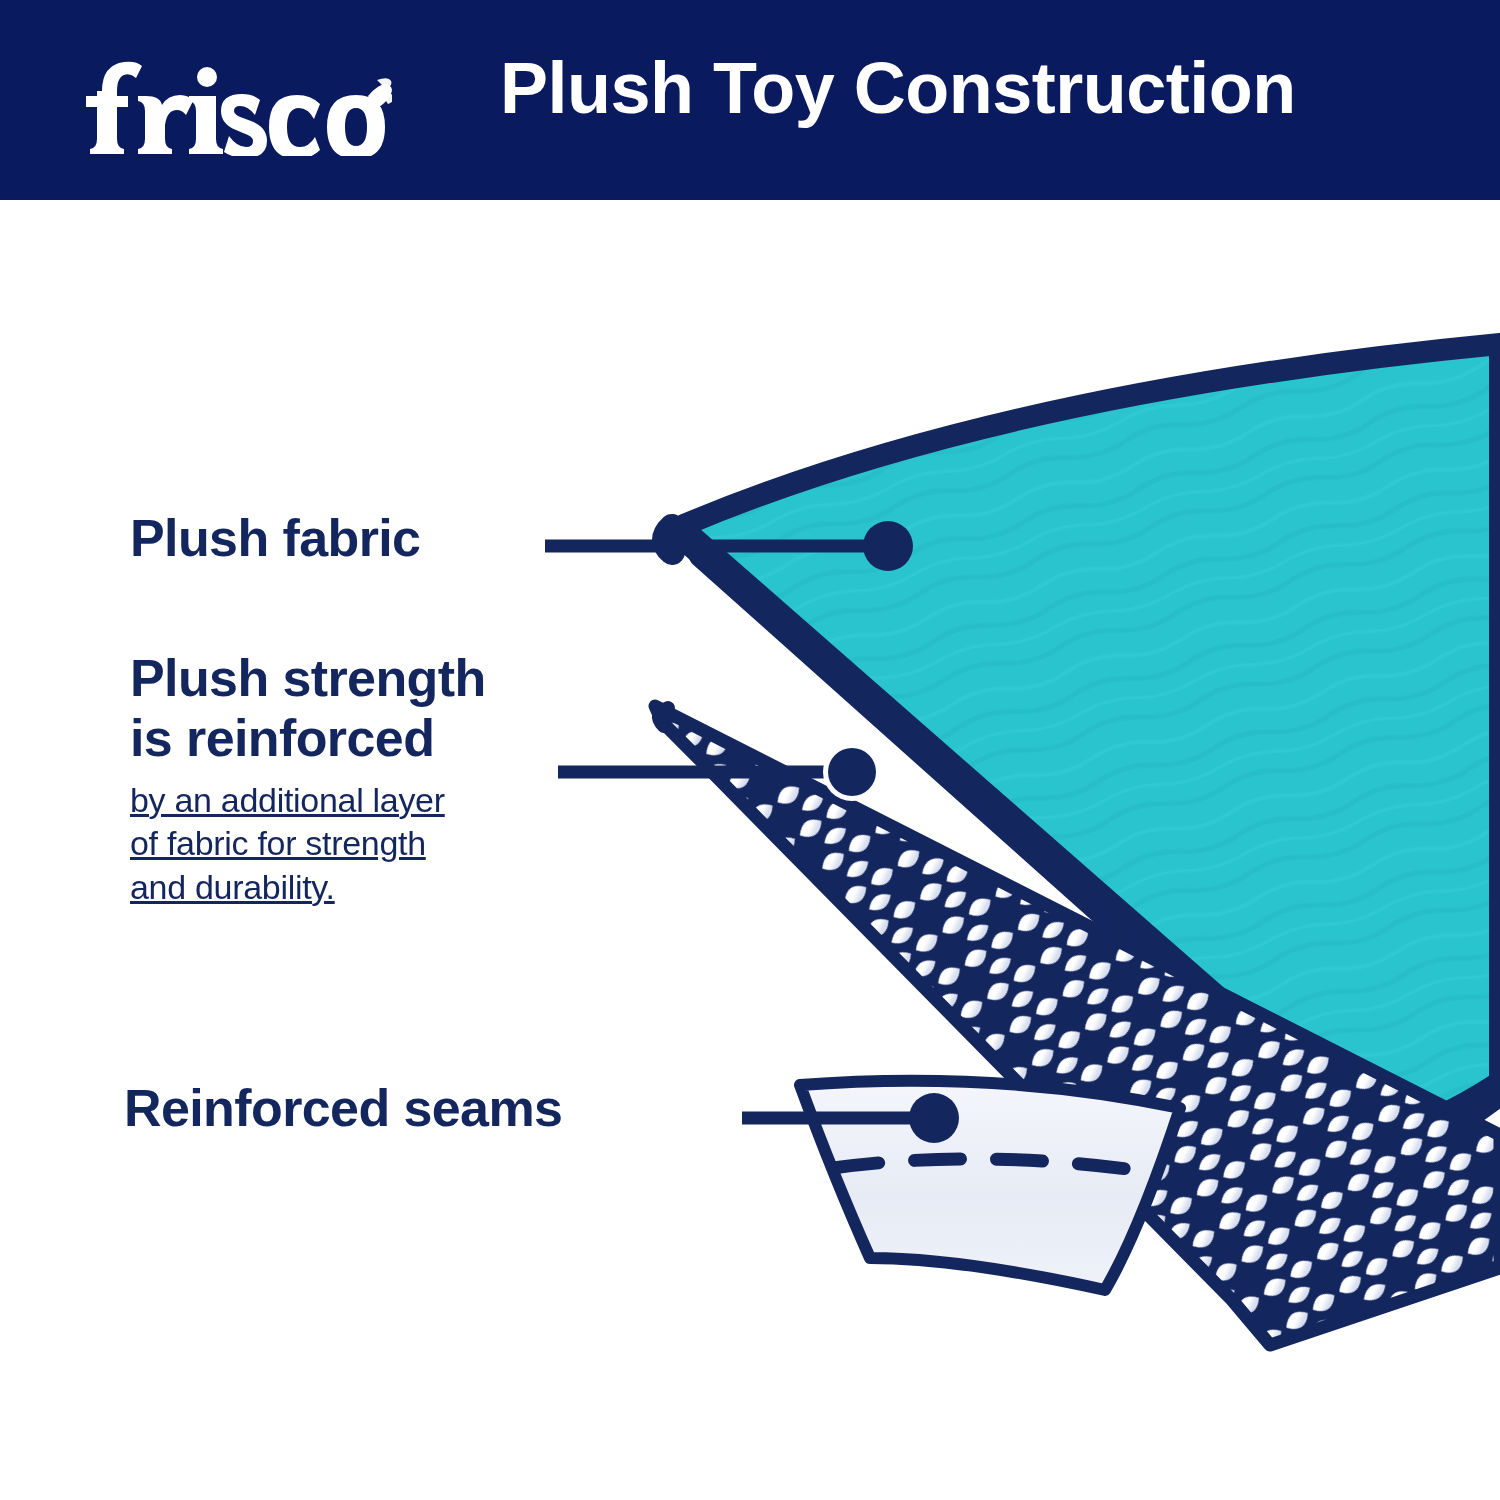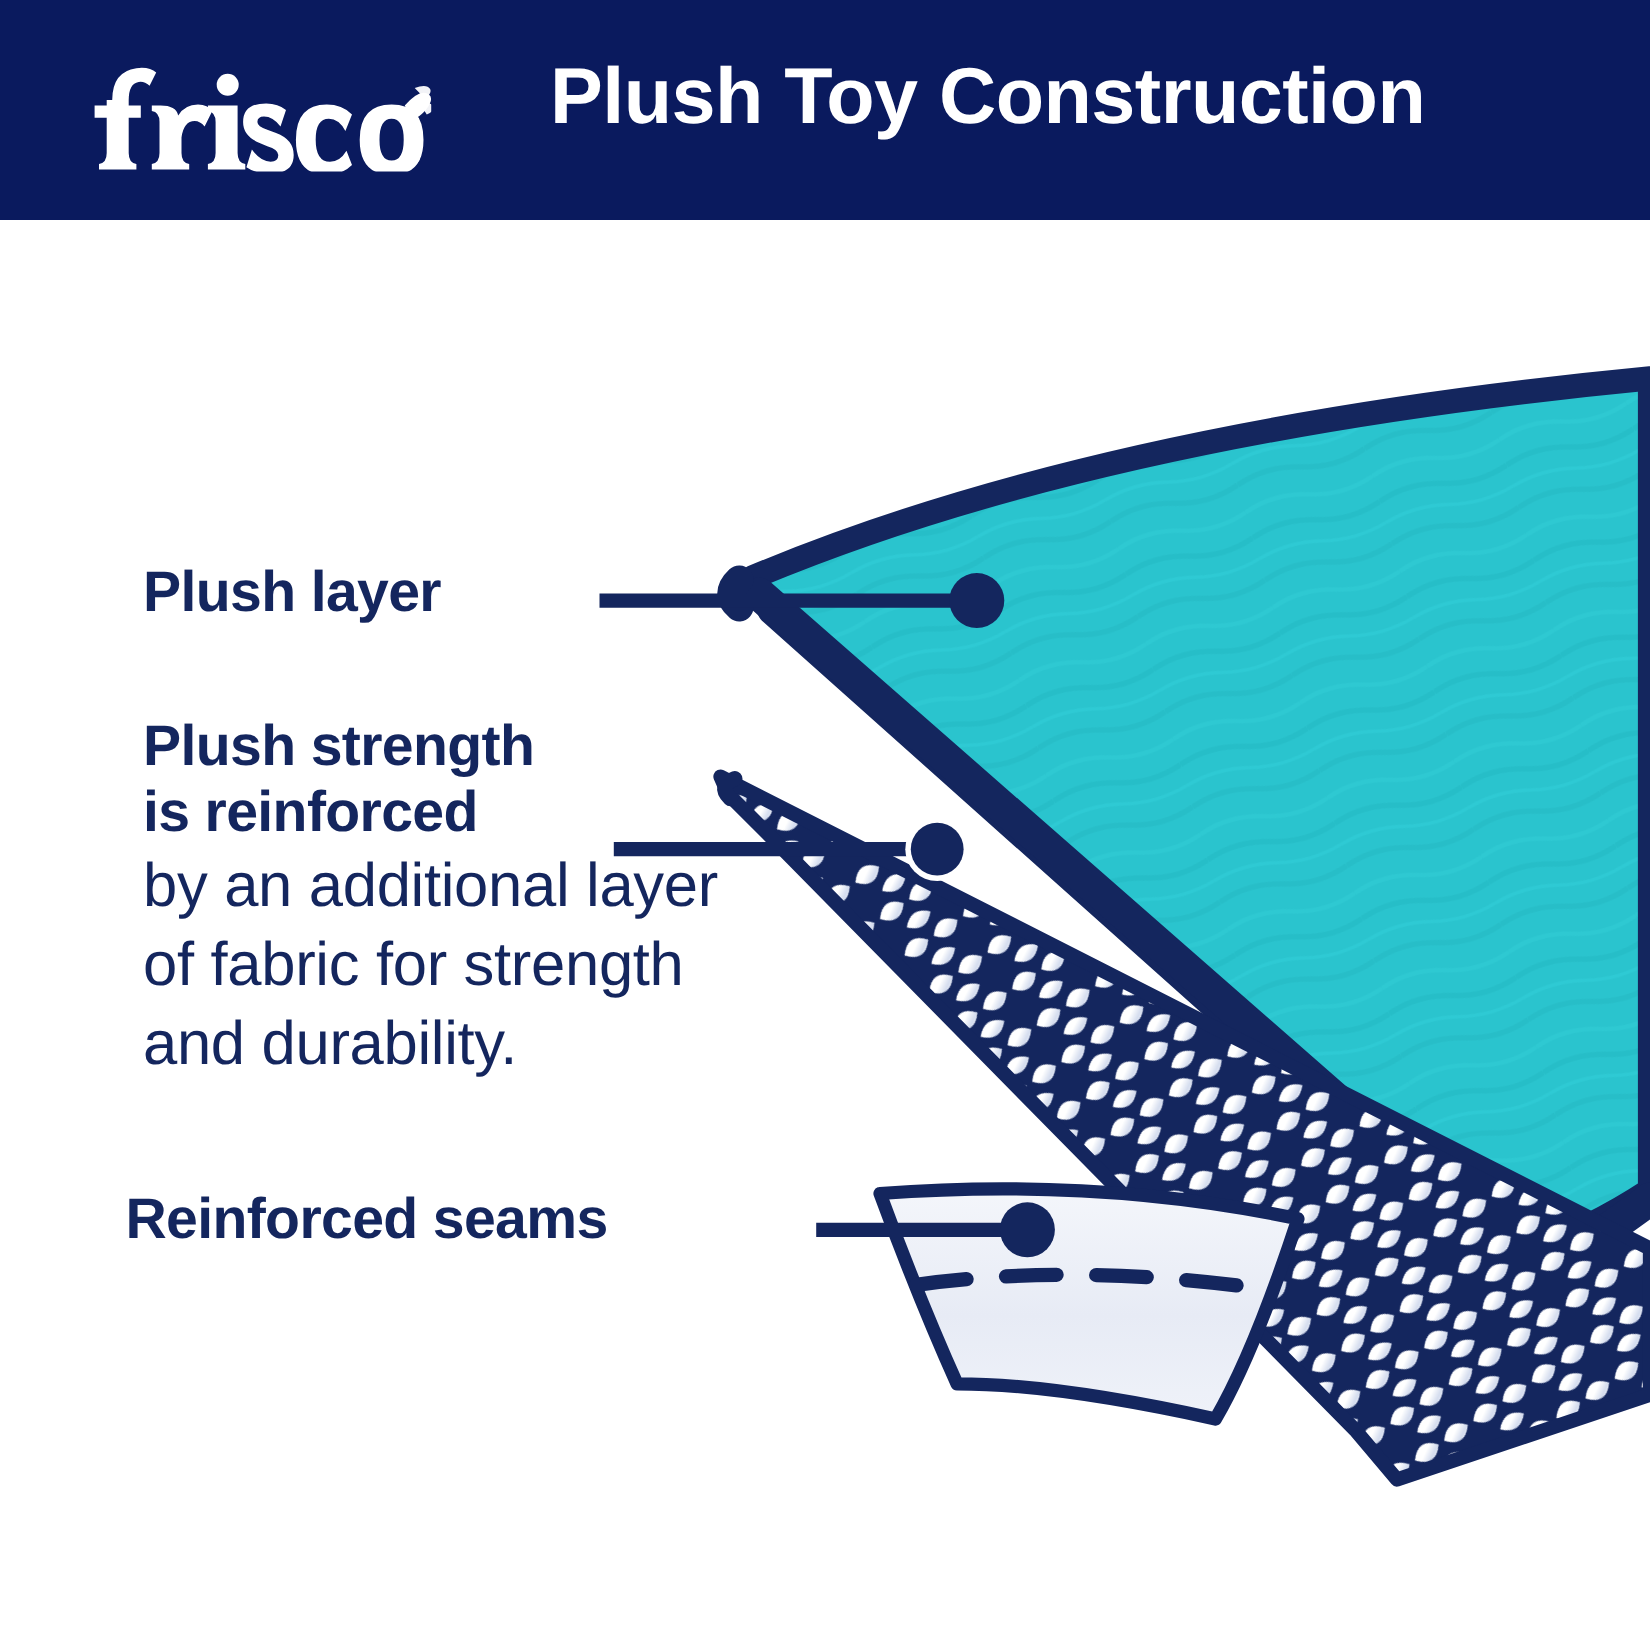--- a/index.html
+++ b/index.html
@@ -55,31 +55,32 @@
     color: #14265e;
   }
   .label-head {
     font-size: 52px;
     font-weight: bold;
     line-height: 1.16;
     letter-spacing: -0.6px;
     white-space: pre-line;
   }
   .label-body {
-    font-size: 56px;
+    font-size: 34px;
     font-weight: normal;
     line-height: 1.28;
     letter-spacing: -0.3px;
     white-space: pre-line;
-    margin-top: 0;
+    margin-top: 10px;
+    text-decoration: underline;
   }
 
   #label-plush-fabric  { left: 130px; top: 508px; }
   #label-plush-ext     { left: 130px; top: 648px; }
-  #label-seams         { left: 114px; top: 1078px; }
+  #label-seams         { left: 124px; top: 1078px; }
 
   
   #illustration {
     position: absolute;
     left: 0; top: 0;
     width: 1500px;
     height: 1500px;
     pointer-events: none;
   }
 </style>
@@ -211,21 +212,21 @@
     </g>
     <g>
       <circle cx="888" cy="546" r="25" fill="#14265e"></circle>
       <circle cx="852" cy="772" r="29" fill="#ffffff"></circle>
       <circle cx="852" cy="772" r="24" fill="#14265e"></circle>
       <circle cx="934" cy="1118" r="25" fill="#14265e"></circle>
     </g>
   </svg>
 
   <div class="label-block" id="label-plush-fabric">
-    <div class="label-head">Plush layer</div>
+    <div class="label-head">Plush fabric</div>
   </div>
 
   <div class="label-block" id="label-plush-ext">
     <div class="label-head">Plush strength
 is reinforced</div>
     <div class="label-body">by an additional layer
 of fabric for strength
 and durability.</div>
   </div>
 

